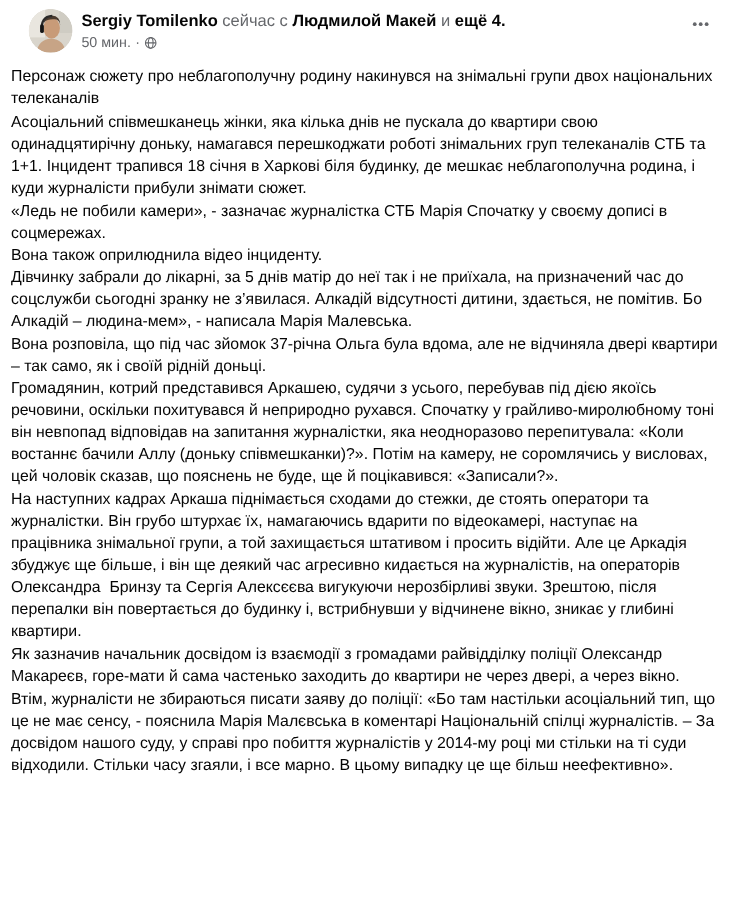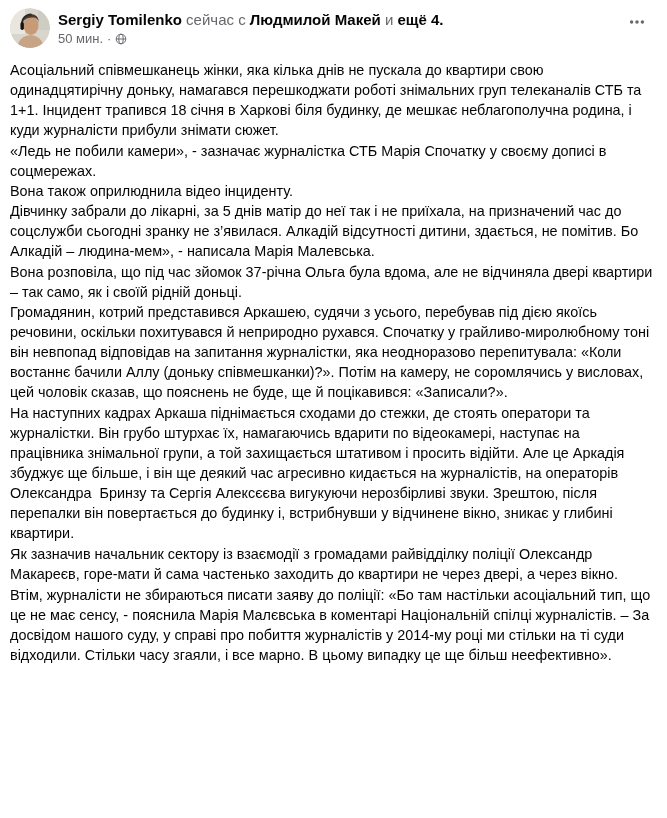--- a/index.html
+++ b/index.html
@@ -8,21 +8,21 @@
     background: #ffffff;
     font-family: "Liberation Sans", sans-serif;
     overflow: hidden;
   }
   .post { width: 667px; height: 818px; background: #fff; }
 
   
   .post-header {
     display: flex;
     align-items: flex-start;
-    padding: 8px 10px 0 10px;
+    padding: 8px 10px 0 26px;
     position: relative;
   }
   .avatar-wrap {
     width: 40px; height: 40px;
     border-radius: 50%;
     overflow: hidden;
     flex: 0 0 40px;
     cursor: pointer;
   }
   .header-meta { margin-left: 8px; padding-top: 2px; min-width: 0; }
@@ -121,35 +121,38 @@
         <circle cx="4" cy="10" r="1.9"></circle>
         <circle cx="10" cy="10" r="1.9"></circle>
         <circle cx="16" cy="10" r="1.9"></circle>
       </svg>
     </button>
 
   </div>
 
   <div class="post-text">
       <div class="post-block">
+        <div class="post-line">Персонаж сюжету про неблагополучну родину накинувся на знімальні групи двох національних телеканалів</div>
+      </div>
+      <div class="post-block">
         <div class="post-line">Асоціальний співмешканець жінки, яка кілька днів не пускала до квартири свою одинадцятирічну доньку, намагався перешкоджати роботі знімальних груп телеканалів СТБ та 1+1. Інцидент трапився 18 січня в Харкові біля будинку, де мешкає неблагополучна родина, і куди журналісти прибули знімати сюжет.</div>
       </div>
       <div class="post-block">
         <div class="post-line">«Ледь не побили камери», - зазначає журналістка СТБ Марія Спочатку у своєму дописі в соцмережах.</div>
         <div class="post-line">Вона також оприлюднила відео інциденту.</div>
         <div class="post-line">Дівчинку забрали до лікарні, за 5 днів матір до неї так і не приїхала, на призначений час до соцслужби сьогодні зранку не з’явилася. Алкадій відсутності дитини, здається, не помітив. Бо Алкадій – людина-мем», - написала Марія Малевська.</div>
       </div>
       <div class="post-block">
         <div class="post-line">Вона розповіла, що під час зйомок 37-річна Ольга була вдома, але не відчиняла двері квартири – так само, як і своїй рідній доньці.</div>
         <div class="post-line">Громадянин, котрий представився Аркашею, судячи з усього, перебував під дією якоїсь речовини, оскільки похитувався й неприродно рухався. Спочатку у грайливо-миролюбному тоні він невпопад відповідав на запитання журналістки, яка неодноразово перепитувала: «Коли востаннє бачили Аллу (доньку співмешканки)?». Потім на камеру, не соромлячись у висловах, цей чоловік сказав, що пояснень не буде, ще й поцікавився: «Записали?».</div>
       </div>
       <div class="post-block">
         <div class="post-line">На наступних кадрах Аркаша піднімається сходами до стежки, де стоять оператори та журналістки. Він грубо штурхає їх, намагаючись вдарити по відеокамері, наступає на працівника знімальної групи, а той захищається штативом і просить відійти. Але це Аркадія збуджує ще більше, і він ще деякий час агресивно кидається на журналістів, на операторів Олександра  Бринзу та Сергія Алексєєва вигукуючи нерозбірливі звуки. Зрештою, після перепалки він повертається до будинку і, встрибнувши у відчинене вікно, зникає у глибині квартири.</div>
       </div>
       <div class="post-block">
-        <div class="post-line">Як зазначив начальник сектору із взаємодії з громадами райвідділку поліції Олександр Макареєв, горе-мати й сама частенько заходить до квартири не через двері, а через вікно.</div>
+        <div class="post-line">Як зазначив начальник досвідом із взаємодії з громадами райвідділку поліції Олександр Макареєв, горе-мати й сама частенько заходить до квартири не через двері, а через вікно.</div>
       </div>
       <div class="post-block">
         <div class="post-line">Втім, журналісти не збираються писати заяву до поліції: «Бо там настільки асоціальний тип, що це не має сенсу, - пояснила Марія Малєвська в коментарі Національній спілці журналістів. – За досвідом нашого суду, у справі про побиття журналістів у 2014-му році ми стільки на ті суди відходили. Стільки часу згаяли, і все марно. В цьому випадку це ще більш неефективно».</div>
       </div>
     </div>
 
 </div>
 
 </body></html>

